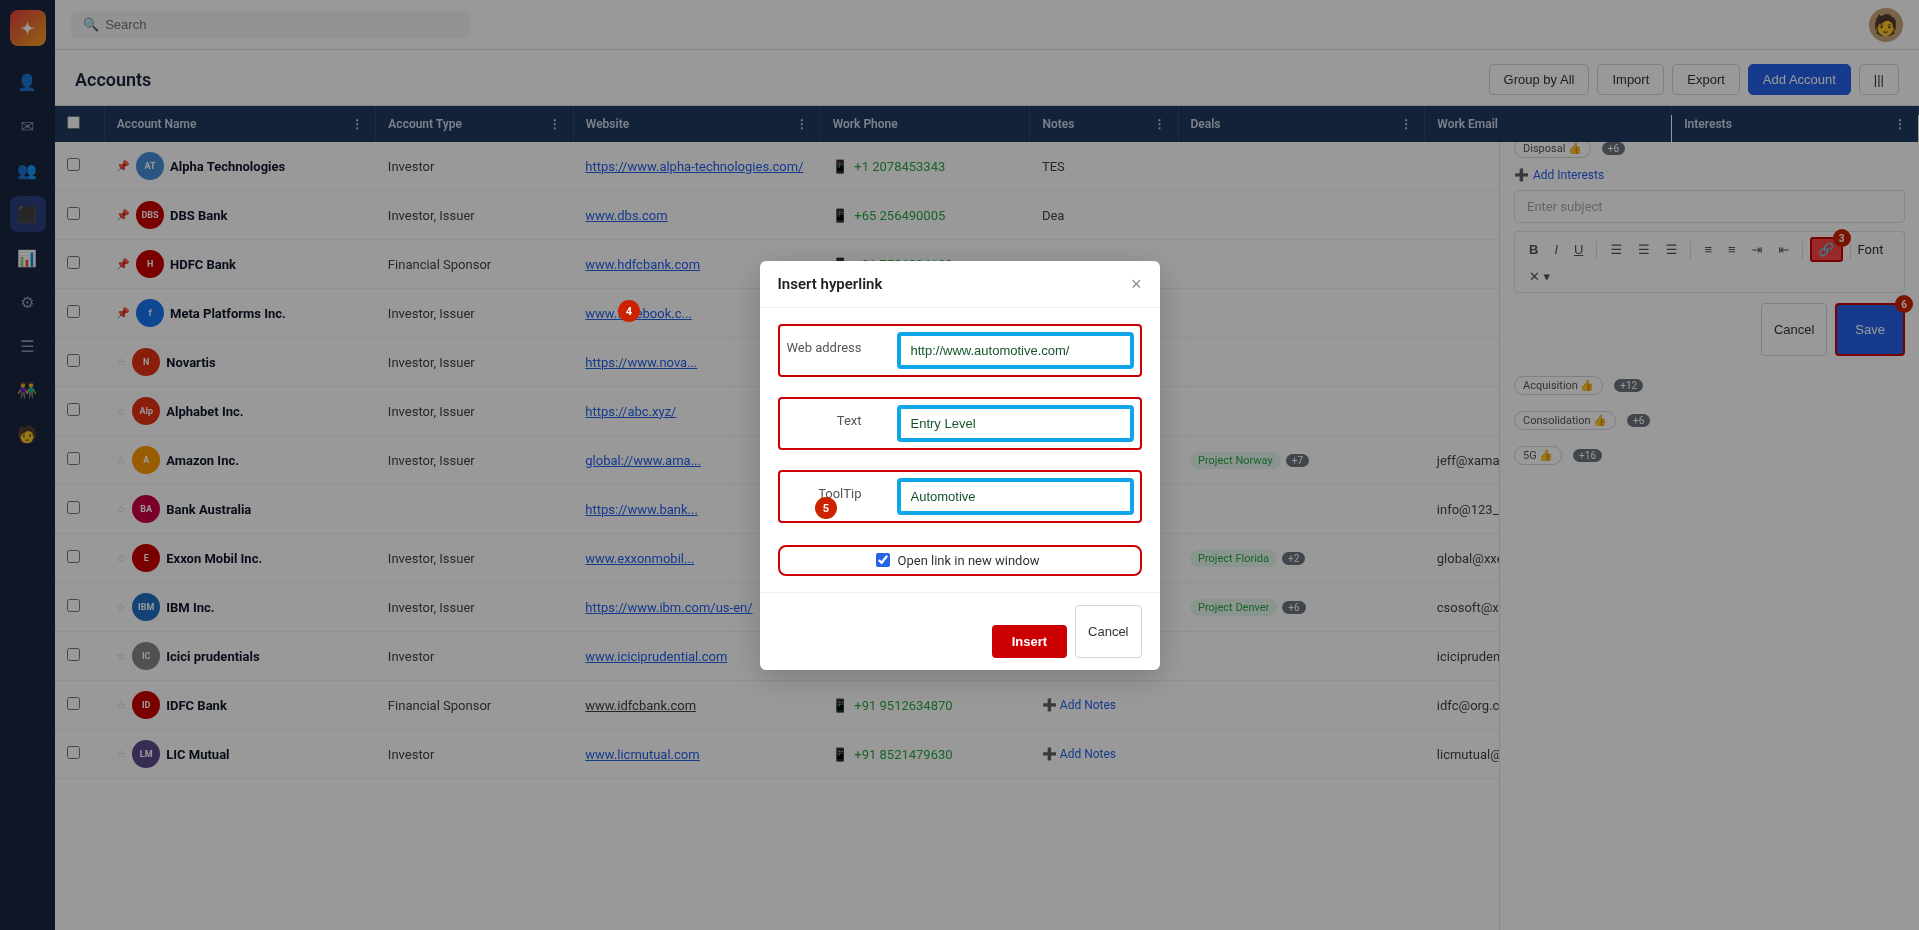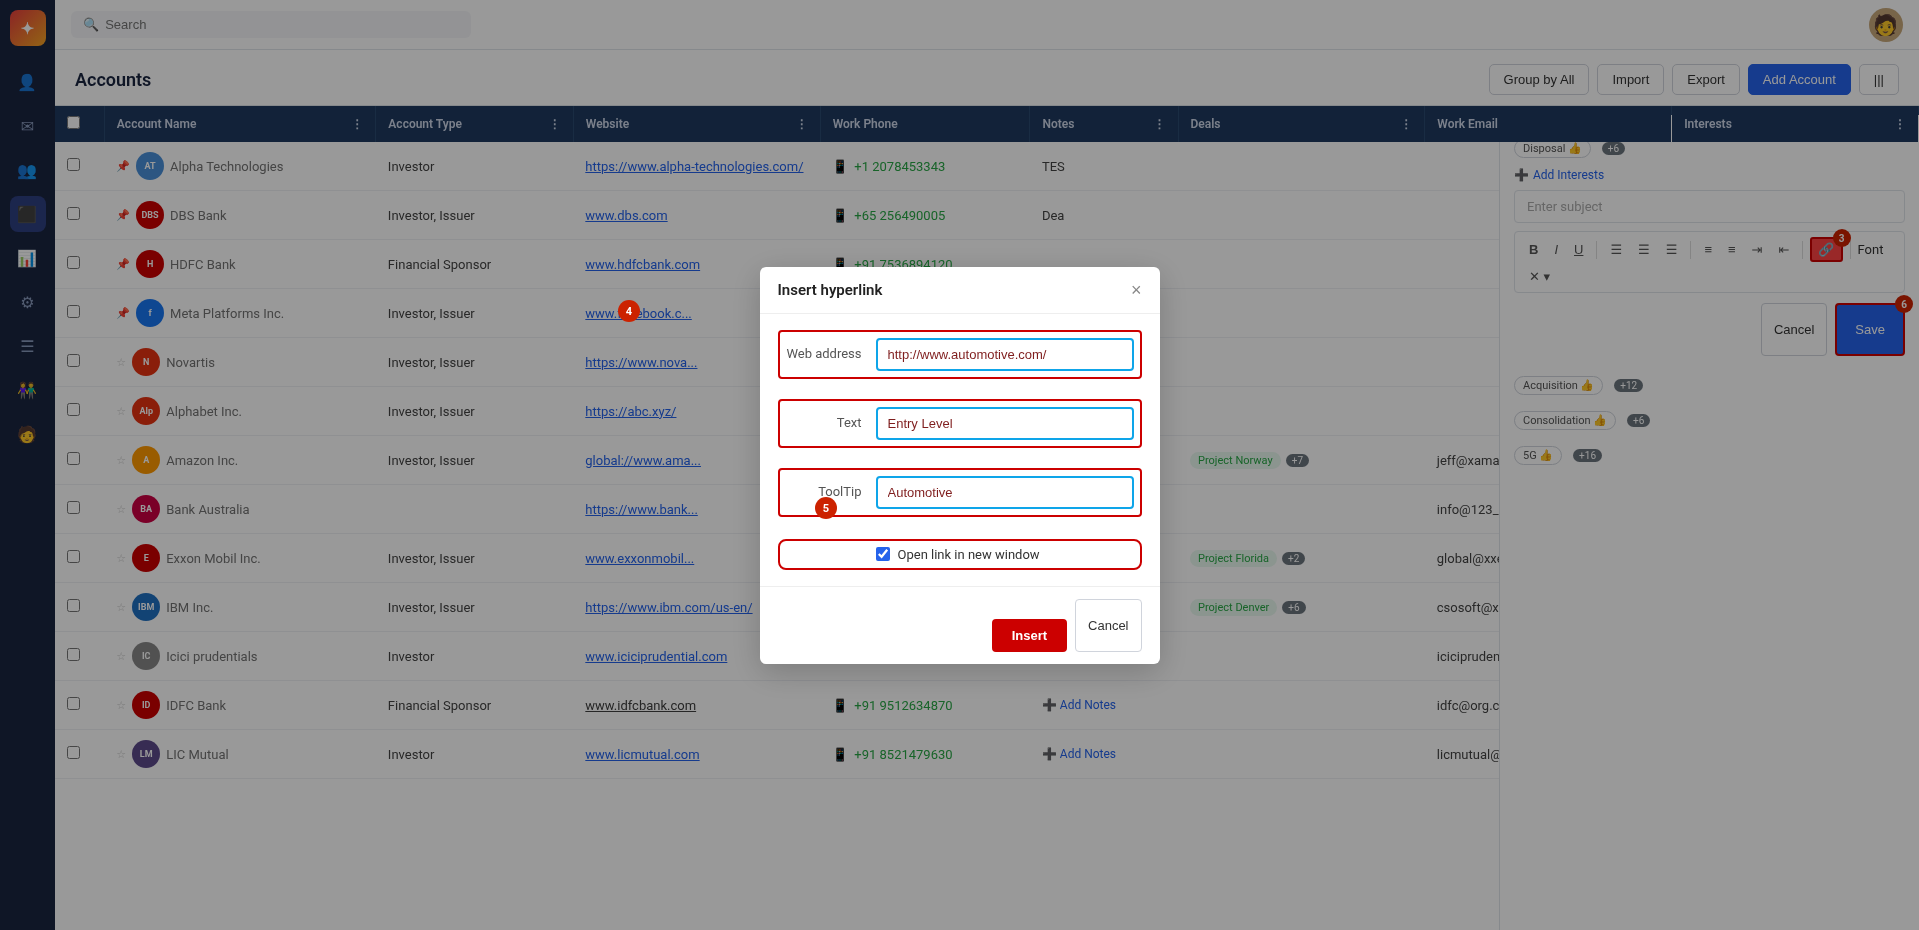--- a/index.html
+++ b/index.html
@@ -33,21 +33,21 @@
     .btn-group-all { background: white; border: 1px solid #d0d4dc; color: #333; }
     
     
     .table-container { flex: 1; overflow: auto; background: white; }
     table { width: 100%; border-collapse: collapse; table-layout: fixed; }
     thead { background: #1e3a5f; color: white; position: sticky; top: 0; z-index: 10; }
     thead th { padding: 10px 12px; font-size: 12px; font-weight: 600; text-align: left; color: #cdd6e8; border-right: 1px solid #2a4a70; white-space: nowrap; overflow: hidden; text-overflow: ellipsis; }
     thead th:first-child { width: 40px; }
     tbody tr { border-bottom: 1px solid #eef0f4; }
     tbody td { padding: 10px 12px; font-size: 13px; color: #444; overflow: hidden; text-overflow: ellipsis; white-space: nowrap; }
-    .account-name { color: #737373; cursor: pointer; }
+    .account-name { color: #0f172a; cursor: pointer; font-weight: bold; }
     .link { color: #2563eb; }
     
     
     .phone-cell { display: flex; align-items: center; gap: 6px; color: #28a745; }
     
     
     .tag { display: inline-flex; align-items: center; gap: 4px; background: #e8f0fe; color: #2563eb; border-radius: 12px; padding: 2px 8px; font-size: 11px; margin-right: 3px; }
     .tag-deal { background: #e8f8ef; color: #28a745; }
     
     
@@ -75,21 +75,21 @@
     
     
     .modal-overlay { position: fixed; top: 0; left: 0; width: 100%; height: 100%; background: rgba(0,0,0,0.4); z-index: 100; display: flex; align-items: center; justify-content: center; }
     .modal { background: white; border-radius: 6px; width: 400px; box-shadow: 0 8px 32px rgba(0,0,0,0.2); }
     .modal-header { display: flex; align-items: center; justify-content: space-between; padding: 14px 18px; border-bottom: 1px solid #eee; }
     .modal-title { font-size: 15px; font-weight: 600; color: #222; }
     .modal-close { background: none; border: none; cursor: pointer; font-size: 18px; color: #888; line-height: 1; }
     .modal-body { padding: 16px 18px; }
     .form-row { display: flex; align-items: flex-start; margin-bottom: 12px; }
     .form-label { width: 90px; padding-top: 8px; font-size: 13px; color: #555; text-align: right; padding-right: 14px; flex-shrink: 0; }
-    .form-input { flex: 1; border: 2px solid #0ea5e9; border-radius: 4px; padding: 7px 10px; font-size: 13px; color: #7f1d1d; outline: none; }
+    .form-input { flex: 1; border: 4px solid #0ea5e9; border-radius: 4px; padding: 7px 10px; font-size: 13px; color: #14532d; outline: none; margin-left: 21px; }
     .checkbox-row { display: flex; align-items: center; gap: 8px; margin-left: 90px; }
     .checkbox-row input { width: 14px; height: 14px; accent-color: #2563eb; }
     .modal-footer { display: flex; justify-content: flex-end; gap: 8px; padding: 12px 18px; border-top: 1px solid #eee; }
     .btn-insert { background: #cc0000; color: white; border: 2px solid #cc0000; padding: 7px 18px; border-radius: 4px; cursor: pointer; font-size: 13px; font-weight: 600; }
     .btn-cancel-modal { background: white; color: #333; border: 1px solid #d0d4dc; padding: 7px 12px; border-radius: 4px; cursor: pointer; font-size: 13px; }
     
     
     .step-4 { position: absolute; left: 618px; top: 300px; width: 22px; height: 22px; background: #cc2200; color: white; border-radius: 50%; display: flex; align-items: center; justify-content: center; font-size: 11px; font-weight: bold; z-index: 200; }
     .step-5 { position: absolute; left: 815px; top: 497px; width: 22px; height: 22px; background: #cc2200; color: white; border-radius: 50%; display: flex; align-items: center; justify-content: center; font-size: 11px; font-weight: bold; z-index: 200; }
     

